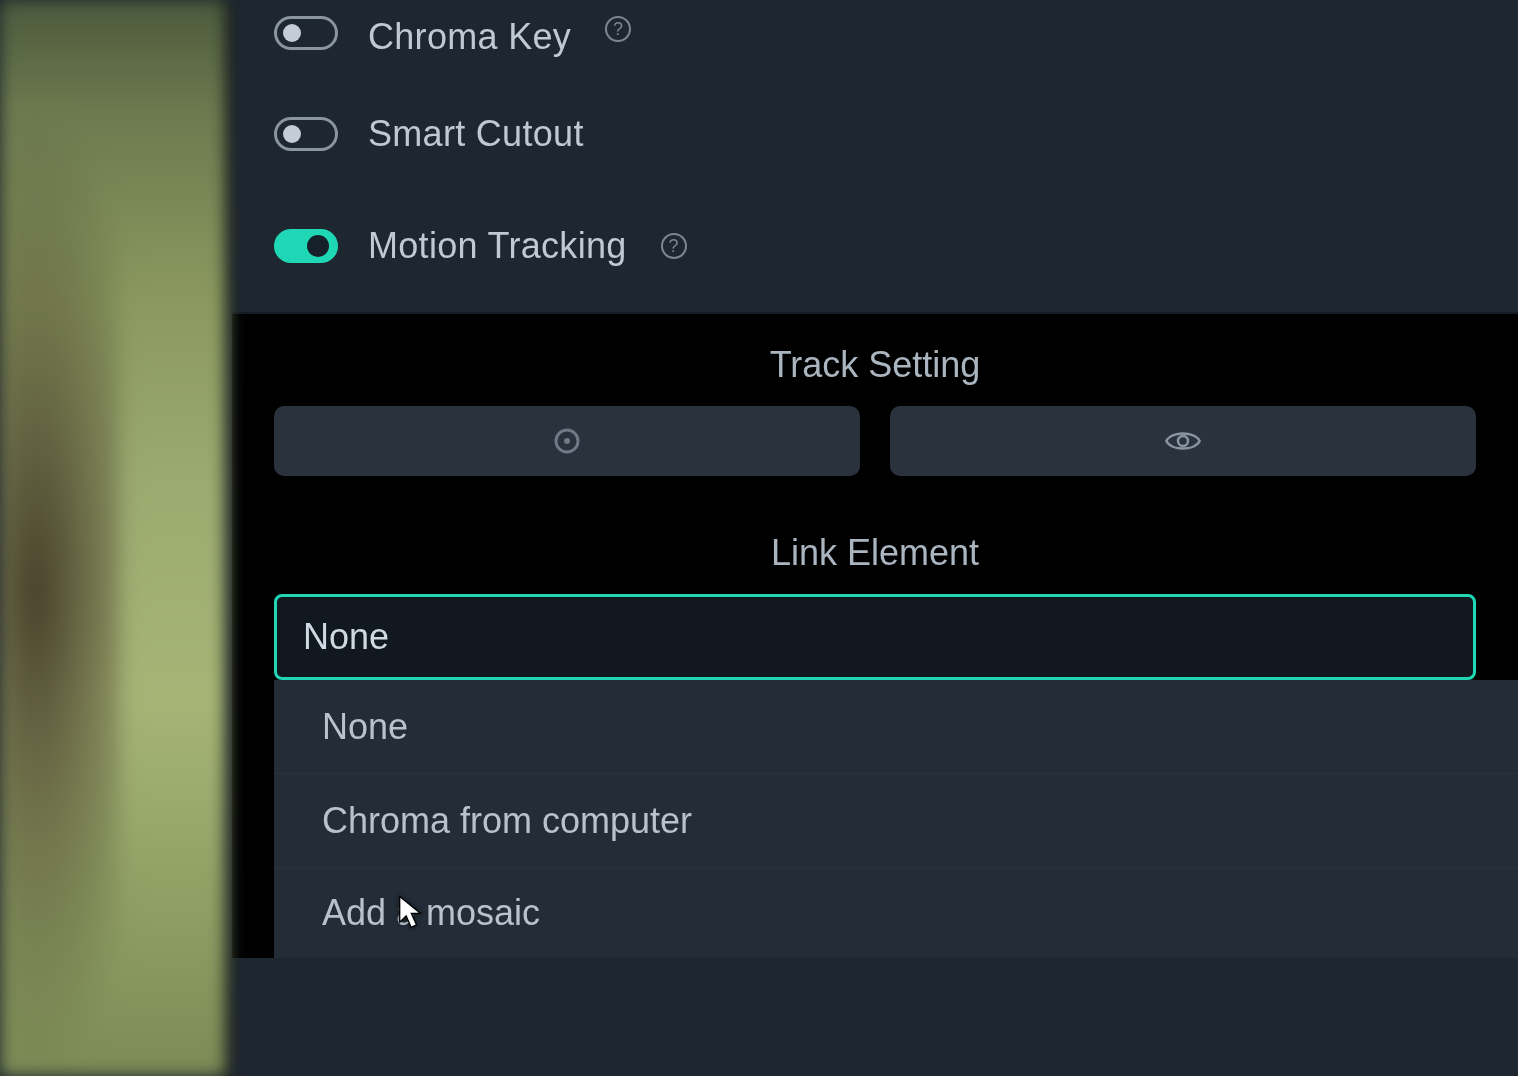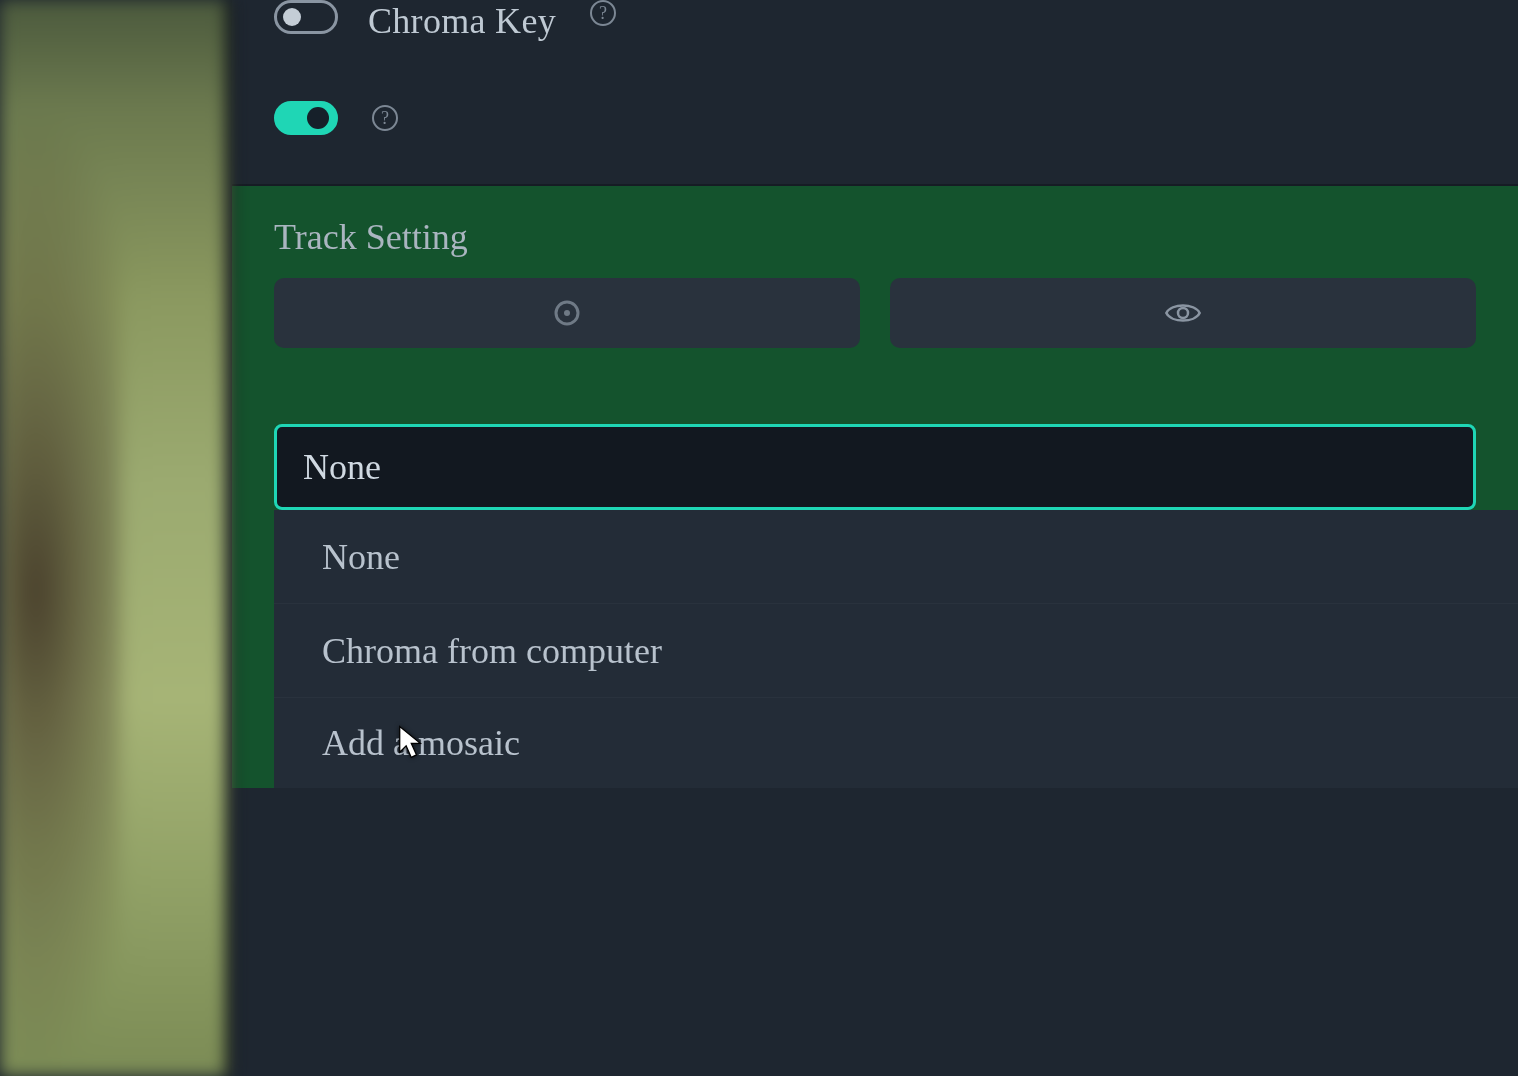--- a/index.html
+++ b/index.html
@@ -22,23 +22,22 @@
     content: "";
     position: absolute;
     left: 0; top: 0; bottom: 0;
     width: 120px;
     background: radial-gradient(ellipse 160px 600px at 30% 55%, rgba(60,45,30,0.85), rgba(60,45,30,0.2) 60%, transparent 80%);
     filter: blur(6px);
   }
   .panel {
     flex: 1;
     background: #1e2630;
-    padding-top: 0;
+    padding-top: 16px;
     color: #c4cdd6;
-    font-family: Liberation Serif, serif;
   }
   .row {
     display: flex;
     align-items: center;
     padding: 0 42px;
     height: 112px;
     gap: 30px;
   }
   .row.first { height: 62px; align-items: flex-start; padding-top: 0; }
   .toggle {
@@ -154,46 +153,54 @@
     position: absolute;
     pointer-events: none;
   }
   .cursor svg { width: 28px; height: 36px; filter: drop-shadow(0 0 2px rgba(0,0,0,0.6)); }
   .divider {
     height: 2px;
     background: rgba(0,0,0,0.25);
     margin: 10px 0 0 0;
   }
   .panel-shade {
-    background: #14532d;
+    background: #000000;
     margin: 0;
     padding-top: 0;
+    text-align: center;
   }
 </style>
 </head>
 <body>
 
 <div class="preview"></div>
 
 <div class="panel">
 
   <div class="row first">
     <div class="toggle">
       <div class="knob"></div>
     </div>
     <span class="label">Chroma Key</span>
     <span class="help-icon">?</span>
   </div>
 
 
+  <div class="row">
+    <div class="toggle">
+      <div class="knob"></div>
+    </div>
+    <span class="label">Smart Cutout</span>
+  </div>
 
   <div class="row">
     <div class="toggle on">
       <div class="knob"></div>
     </div>
+    <span class="label">Motion Tracking</span>
     <span class="help-icon">?</span>
   </div>
 
   <div class="divider"></div>
 
   <div class="panel-shade">
     <div class="section">
       <div class="section-title">Track Setting</div>
       <div class="track-buttons">
         <div class="track-btn">
@@ -205,20 +212,21 @@
         <div class="track-btn">
           <svg viewBox="0 0 48 32">
             <path d="M4 16 C 10 4, 38 4, 44 16 C 38 28, 10 28, 4 16 Z" fill="none" stroke="#8a95a2" stroke-width="3"></path>
             <circle cx="24" cy="16" r="6" fill="none" stroke="#8a95a2" stroke-width="3"></circle>
           </svg>
         </div>
       </div>
     </div>
 
     <div class="link-section">
+      <div class="section-title">Link Element</div>
       <div class="select-box">
         <span class="select-value">None</span>
       </div>
     </div>
 
     <div class="dropdown">
       <div class="dropdown-item">
         <span>None</span>
       </div>
       <div class="dropdown-item">

